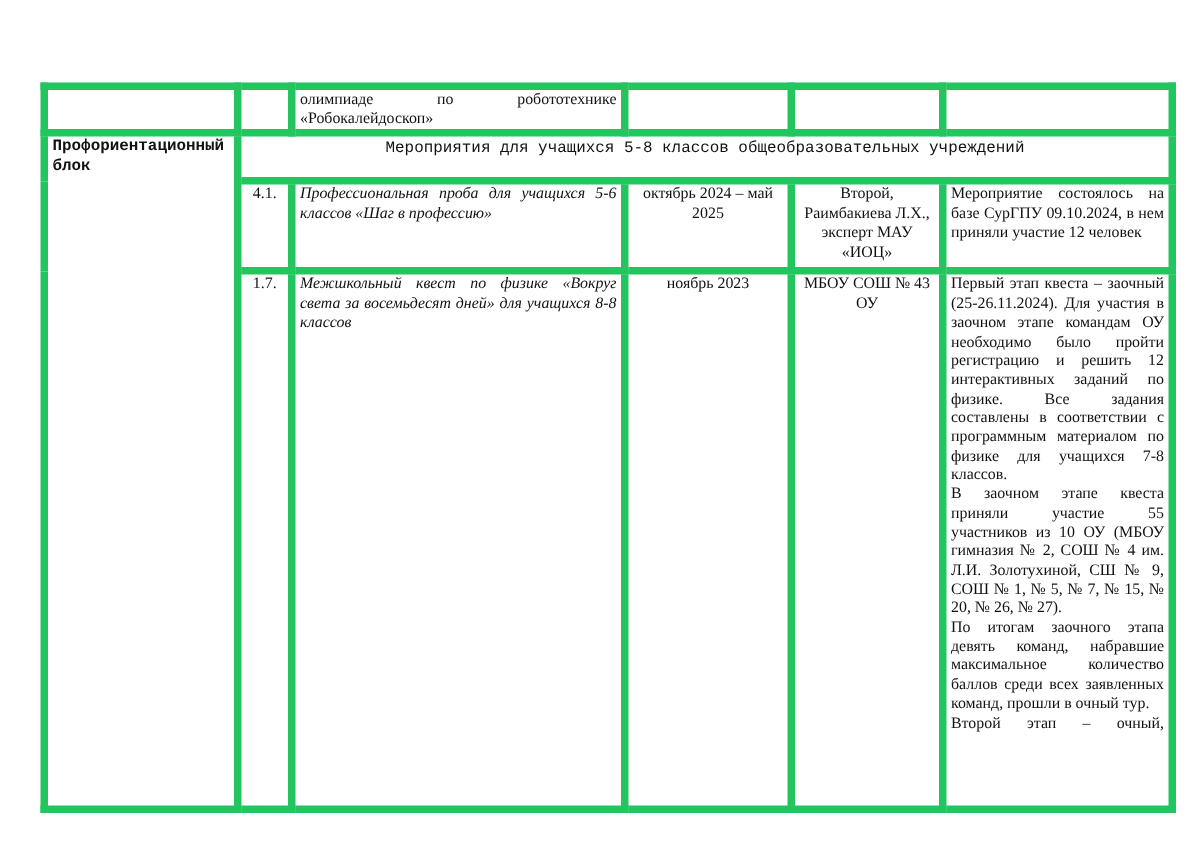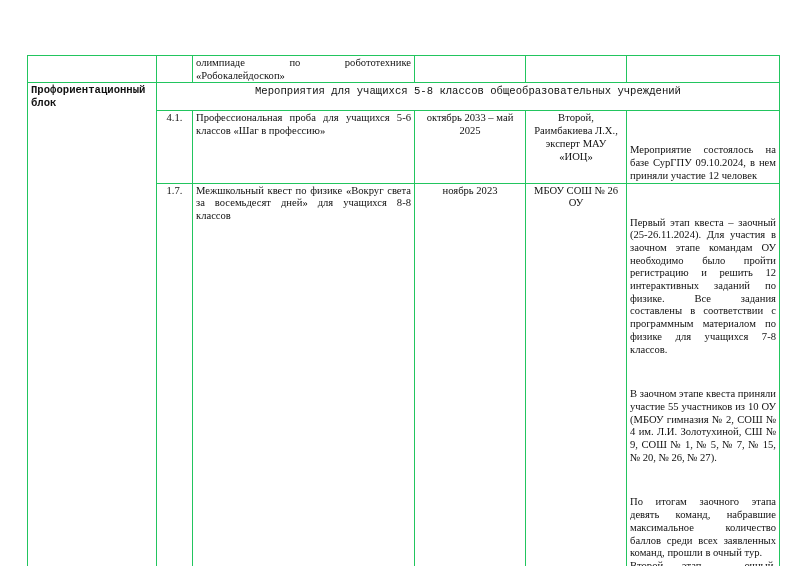--- a/index.html
+++ b/index.html
@@ -1,29 +1,29 @@
 <!DOCTYPE html>
 <html><head>
 <meta charset="utf-8">
 <style>
   html, body { margin:0; padding:0; background:#ffffff; }
   body { width:800px; height:566px; position:relative; overflow:hidden;
          font-family:"Liberation Serif", serif; color:#111; }
   table.doc { position:absolute; left:27px; top:55px; border-collapse:collapse;
               table-layout:fixed; width:752px; font-size:10.6px; line-height:12.7px; }
-  table.doc td { border:1px solid #22c55e; vertical-align:top; padding:1px 3px 0 3px; overflow:hidden; }
-  .justp { text-align:justify; }
+  table.doc td { border:5px solid #22c55e; vertical-align:top; padding:1px 3px 0 3px; overflow:hidden; }
+  .justp { text-align:justify;font-style:italic; }
   .center { text-align:center;margin-left:22px; }
   .bold { font-weight:bold; }
   .rowcont td { height:22px; }
   .rowsec td { height:25px;font-family:Liberation Mono, monospace; }
   .row41 td { height:54px; }
   .row42 td { height:353px; }
   .para { display:block; text-align:justify; }
-  .para.last { text-align-last:left;margin-top:32px; }
+  .para.last { text-align-last:left; }
 </style>
 </head>
 <body>
 
 <table class="doc">
   <colgroup>
     <col style="width:129px">
     <col style="width:36px">
     <col style="width:222px">
     <col style="width:111px">
@@ -45,32 +45,32 @@
   </tr>
 
   <tr class="rowsec">
     <td class="bold" rowspan="3">Профориентационный блок</td>
     <td class="center" colspan="5" style="padding-top:2px">Мероприятия для учащихся 5-8 классов общеобразовательных учреждений</td>
   </tr>
 
   <tr class="row41">
     <td class="center">4.1.</td>
     <td class="justp">Профессиональная проба для учащихся 5-6 классов «Шаг в профессию»</td>
-    <td class="center">октябрь 2033 – май 2025</td>
+    <td class="center">октябрь 2024 – май 2025</td>
     <td class="center">Второй, Раимбакиева Л.Х., эксперт МАУ «ИОЦ»</td>
     <td>
       <span class="para last">Мероприятие состоялось на базе СурГПУ 09.10.2024, в нем приняли участие 12 человек</span>
     </td>
   </tr>
 
   <tr class="row42">
     <td class="center">1.7.</td>
     <td class="justp">Межшкольный квест по физике «Вокруг света за восемьдесят дней» для учащихся 8-8 классов</td>
     <td class="center">ноябрь 2023</td>
-    <td class="center">МБОУ СОШ № 26 ОУ</td>
+    <td class="center">МБОУ СОШ № 43 ОУ</td>
     <td>
       <span class="para last">Первый этап квеста – заочный (25-26.11.2024). Для участия в заочном этапе командам ОУ необходимо было пройти регистрацию и решить 12 интерактивных заданий по физике. Все задания составлены в соответствии с программным материалом по физике для учащихся 7-8 классов.</span>
       <span class="para last">В заочном этапе квеста приняли участие 55 участников из 10 ОУ (МБОУ гимназия № 2, СОШ № 4 им. Л.И. Золотухиной, СШ № 9, СОШ № 1, № 5, № 7, № 15, № 20, № 26, № 27).</span>
       <span class="para last">По итогам заочного этапа девять команд, набравшие максимальное количество баллов среди всех заявленных команд, прошли в очный тур.</span>
       <span class="para" style="text-align-last:justify">Второй этап – очный,</span>
     </td>
   </tr>
 </tbody>
   </table>
 

